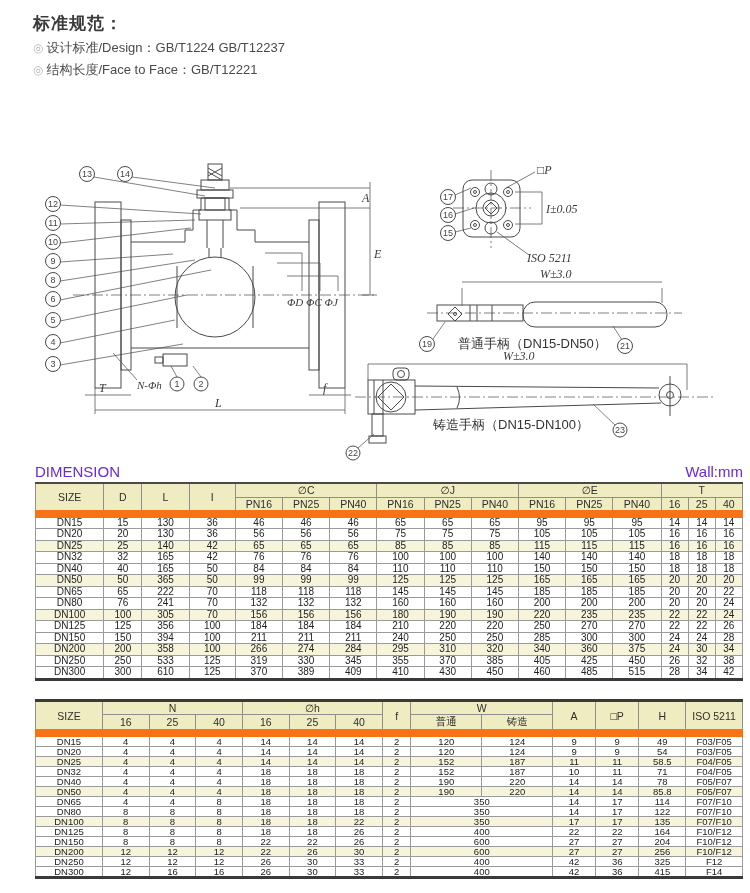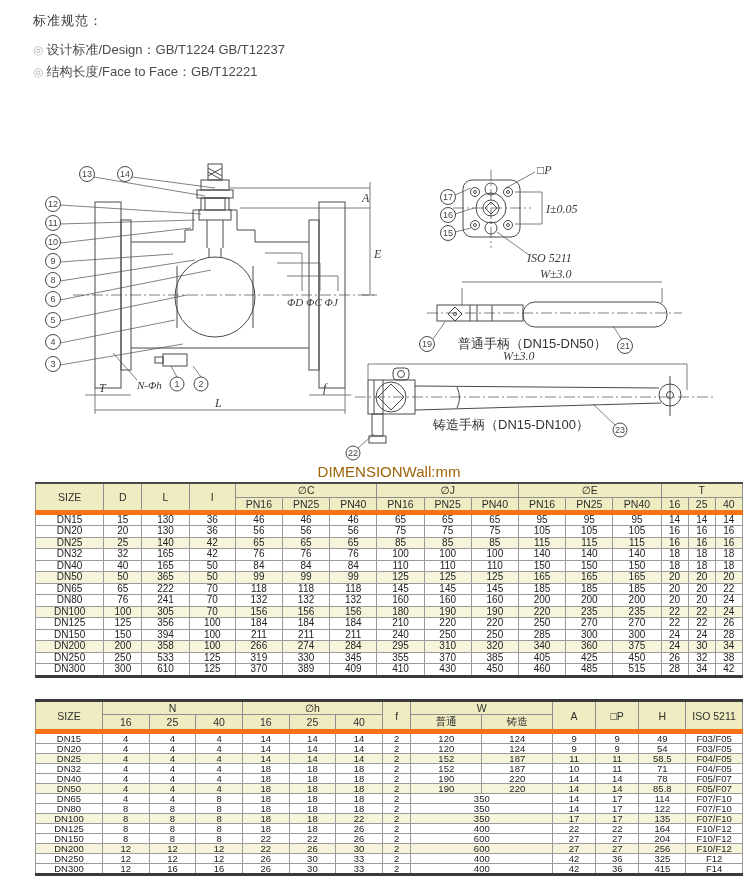--- a/index.html
+++ b/index.html
@@ -1,42 +1,42 @@
 <!DOCTYPE html>
 <html><head>
 <meta charset="utf-8">
 <style>
   * { margin:0; padding:0; box-sizing:border-box; }
   html,body { width:750px; height:893px; }
   body { position:relative; background:#fff; font-family:"Liberation Sans",sans-serif; color:#333; overflow:hidden; }
 
   .top { position:absolute; left:33px; top:12px; }
-  .top h1 { font-size:13px; font-weight:normal; color:#3a3a3a; margin-bottom:9px; letter-spacing:1px; }
+  .top h1 { font-size:17px; font-weight:bold; color:#3a3a3a; margin-bottom:2px; letter-spacing:1px; }
   .std-item { font-size:13px; color:#4a4a4a; line-height:21px; white-space:nowrap; }
   .bullet { color:#b5b5b5; margin-right:3px; font-size:12px; }
 
   svg.drawing { position:absolute; left:25px; top:158px; }
   .ln path, .ln rect, .ln circle { stroke:#4a4a4a; fill:none; stroke-width:1; }
   .dim path { stroke:#5a5a5a; fill:none; stroke-width:0.8; }
   .cl { stroke-dasharray:11 3 2 3; stroke-width:0.7 !important; }
   .dtext { font:italic 12px "Liberation Serif",serif; fill:#3a3a3a; }
   .dtext.small { font-size:11px; }
   .ctext { font:13px "Liberation Sans",sans-serif; fill:#333; }
   .balloon circle { stroke:#4a4a4a; fill:#fff; stroke-width:1; }
   .balloon text { font:9px "Liberation Sans",sans-serif; fill:#444; text-anchor:middle; }
   .leaders path { stroke:#4a4a4a; fill:none; stroke-width:0.7; }
 
-  .dim-bar { position:absolute; left:35px; top:463px; width:708px; display:flex; justify-content:center; font-size:15px; color:#a16207; }
+  .dim-bar { position:absolute; left:35px; top:463px; width:708px; display:flex; justify-content:space-between; font-size:15px; color:#6d28d9; }
 
   table { border-collapse:collapse; table-layout:fixed; position:absolute; left:35px; background:#fff; }
   #t1 { top:482px; width:708px; border-top:2px solid #4a4a4a; border-bottom:3px solid #3a3a3a; }
   #t2 { top:699px; width:708px; border-top:3px solid #3a3a3a; border-bottom:3px solid #3a3a3a; }
   th, td { border:1px solid #8f8f8f; text-align:center; font-weight:normal; overflow:hidden; white-space:nowrap; }
   th { background:#efecc1; font-size:10.5px; height:14px; color:#2e2e2e; }
-  thead { border-bottom:5px solid #f97316; }
+  thead { border-bottom:8px solid #f97316; }
   td { font-size:10px; height:10.5px; line-height:10.5px; padding:0 1px; color:#222; border-color:#9a9a9a; }
   #t2 td { height:9px; line-height:9px; font-size:9.5px; }
   tr.shade td { background:#f7f4dc; }
 </style>
 </head>
 <body>
 
 <div class="top">
   <h1>标准规范：</h1>
   <div class="std-item"><span class="bullet">◎</span><span>设计标准/Design：GB/T1224  GB/T12237</span></div>

